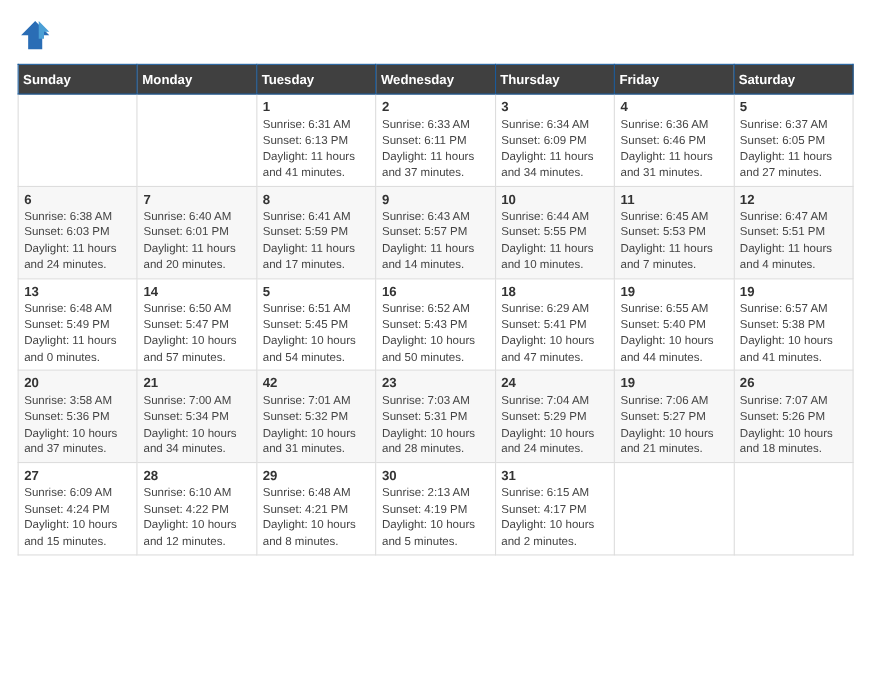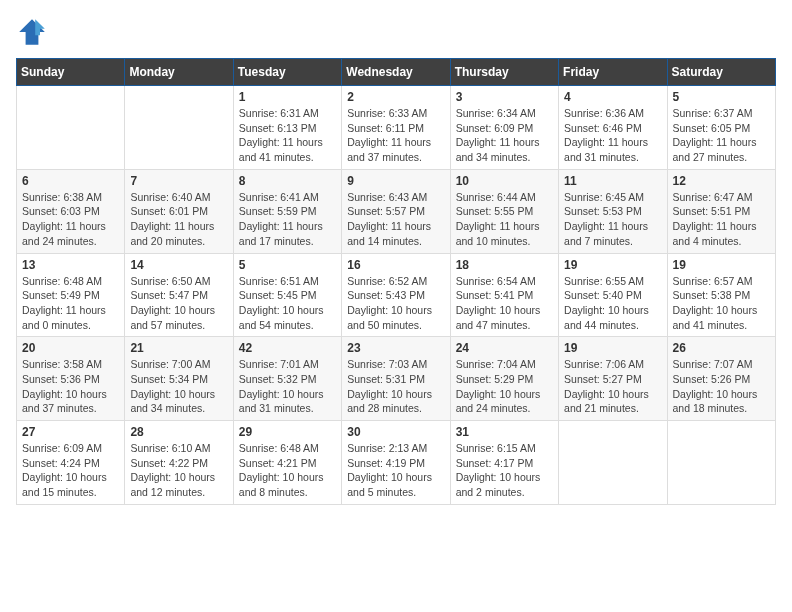--- a/index.html
+++ b/index.html
@@ -225,21 +225,21 @@
 Daylight: 10 hours and 54 minutes.</div>
         </td>
         <td>
           <span class="day-number">16</span>
           <div class="day-info">Sunrise: 6:52 AM
 Sunset: 5:43 PM
 Daylight: 10 hours and 50 minutes.</div>
         </td>
         <td>
           <span class="day-number">18</span>
-          <div class="day-info">Sunrise: 6:54 AM
+          <div class="day-info">Sunrise: 6:29 AM
 Sunset: 5:41 PM
 Daylight: 10 hours and 47 minutes.</div>
         </td>
         <td>
           <span class="day-number">19</span>
           <div class="day-info">Sunrise: 6:55 AM
 Sunset: 5:40 PM
 Daylight: 10 hours and 44 minutes.</div>
         </td>
         <td>

